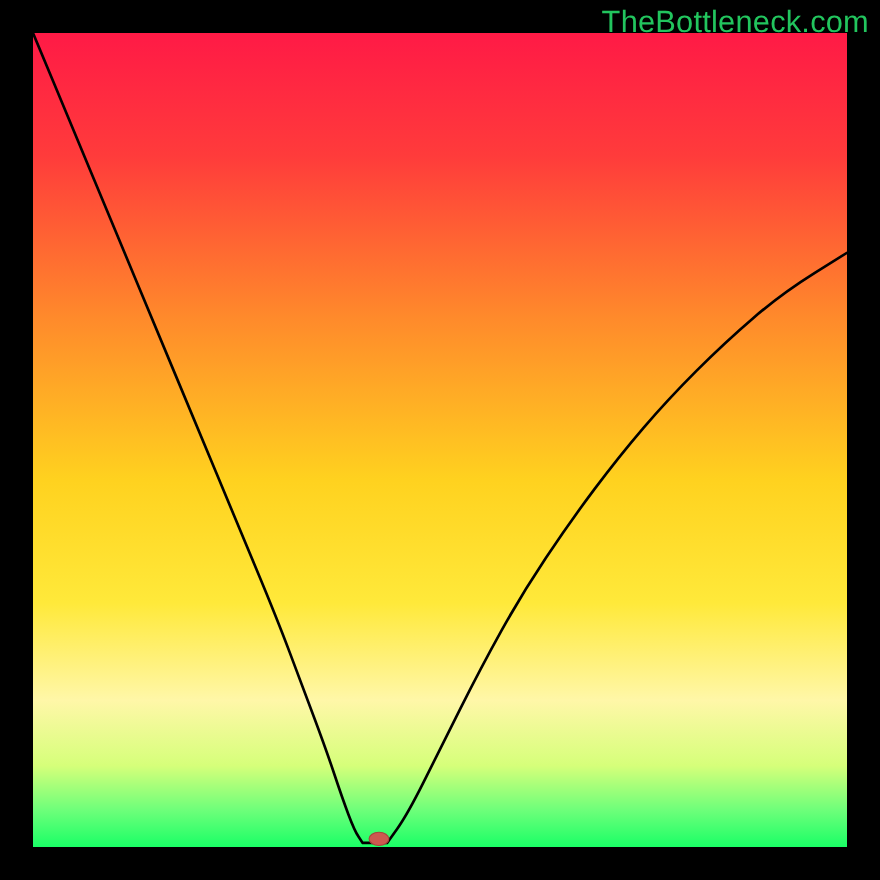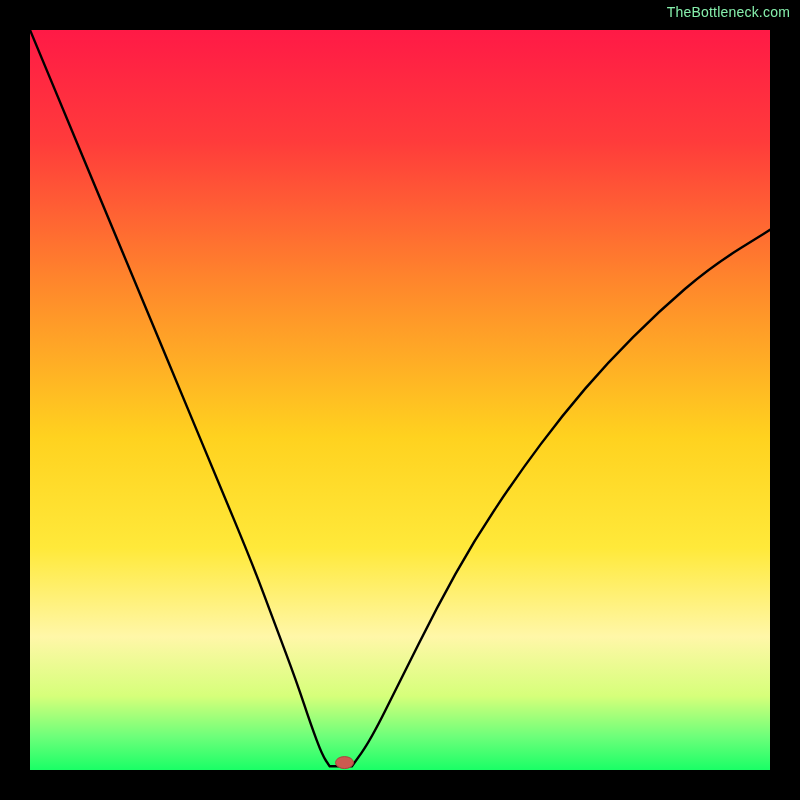--- a/index.html
+++ b/index.html
@@ -14,22 +14,22 @@
   .frame {
     position: relative;
     width: 800px;
     height: 800px;
     background: #000;
   }
   .watermark {
     position: absolute;
     top: 4px;
     right: 10px;
-    color: #86efac;
-    font-size: 14px;
+    color: #22c55e;
+    font-size: 28px;
     font-weight: 400;
     letter-spacing: 0.2px;
     user-select: none;
   }
   .plot-area {
     position: absolute;
     left: 30px;
     top: 30px;
     width: 740px;
     height: 740px;

